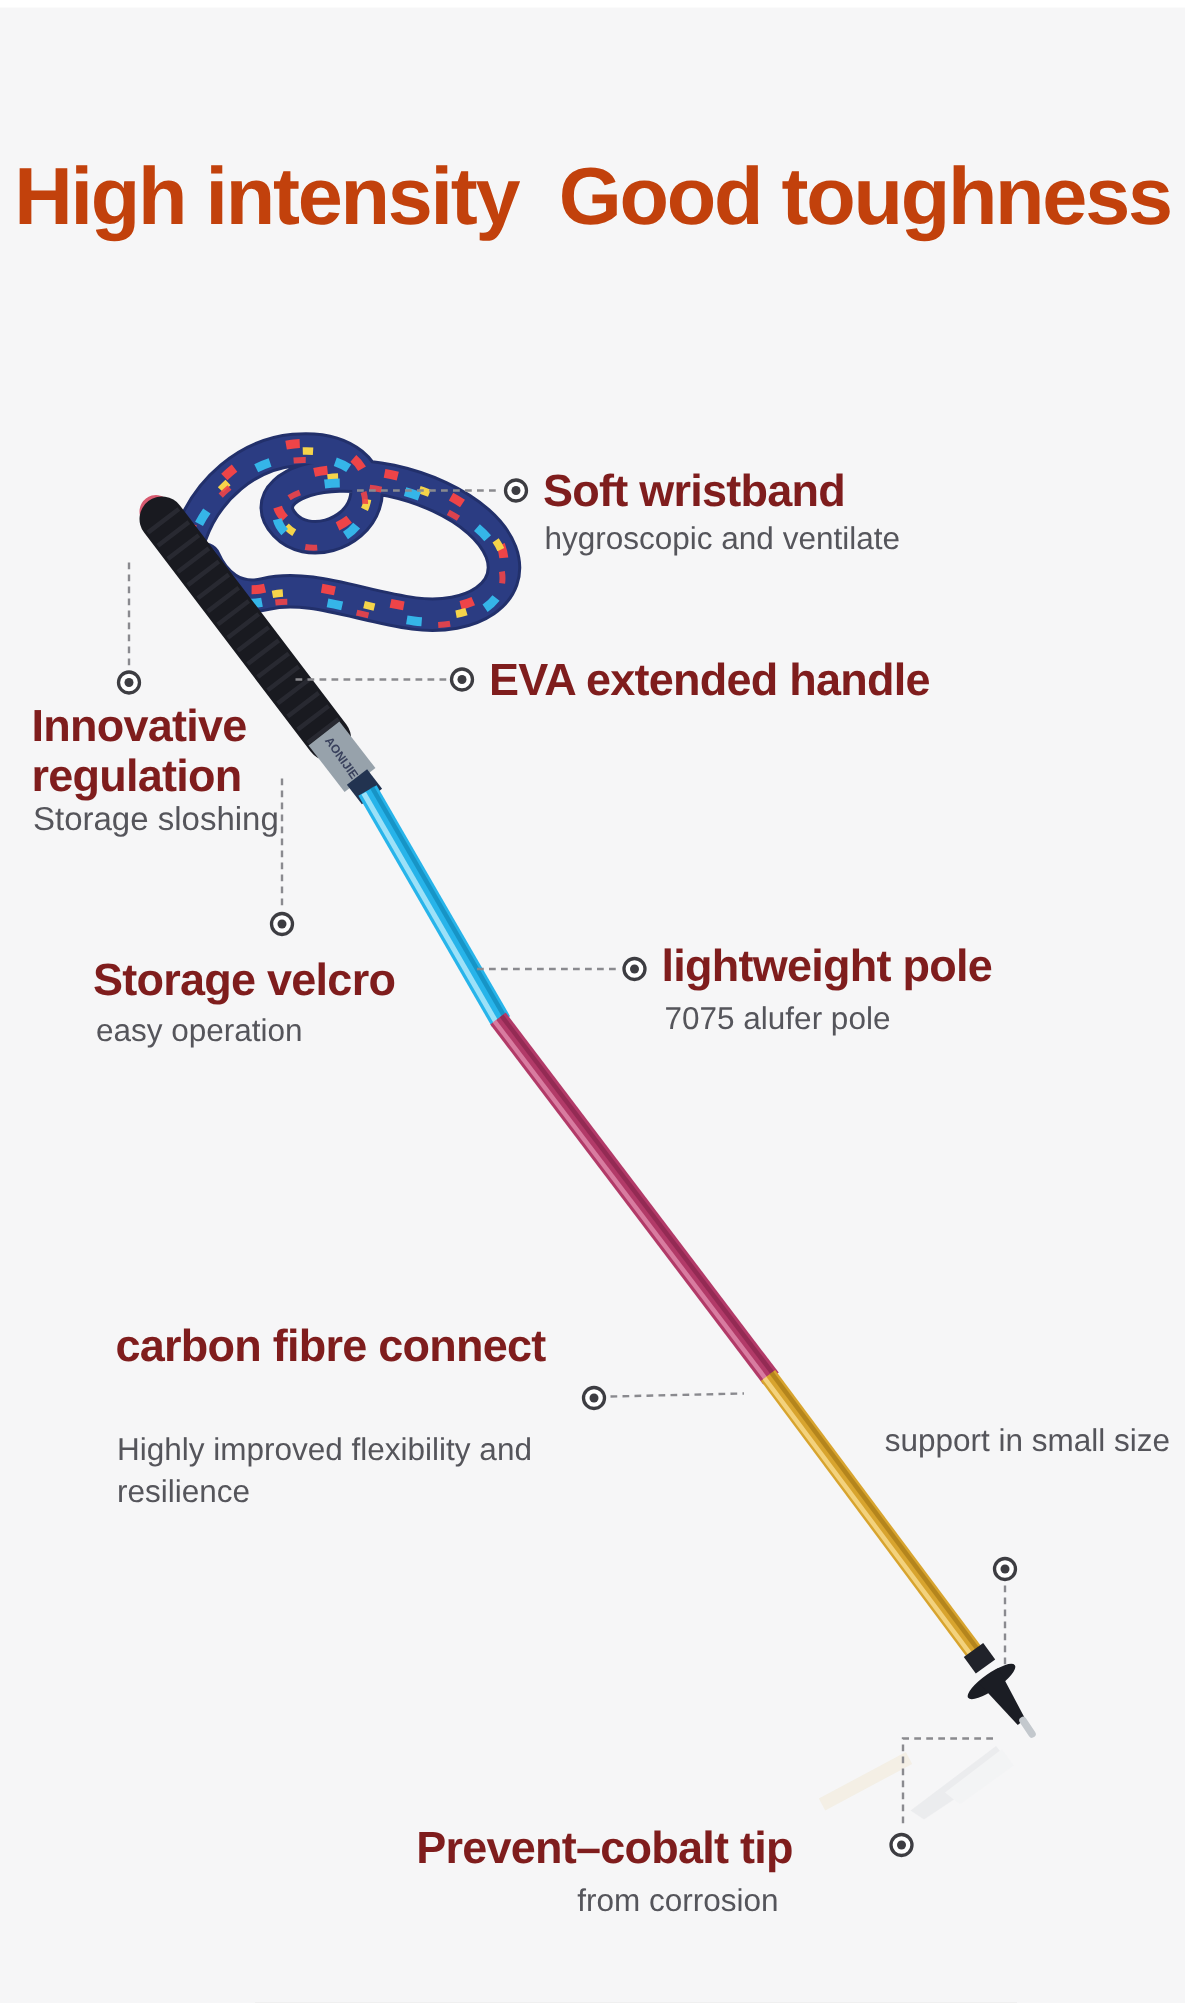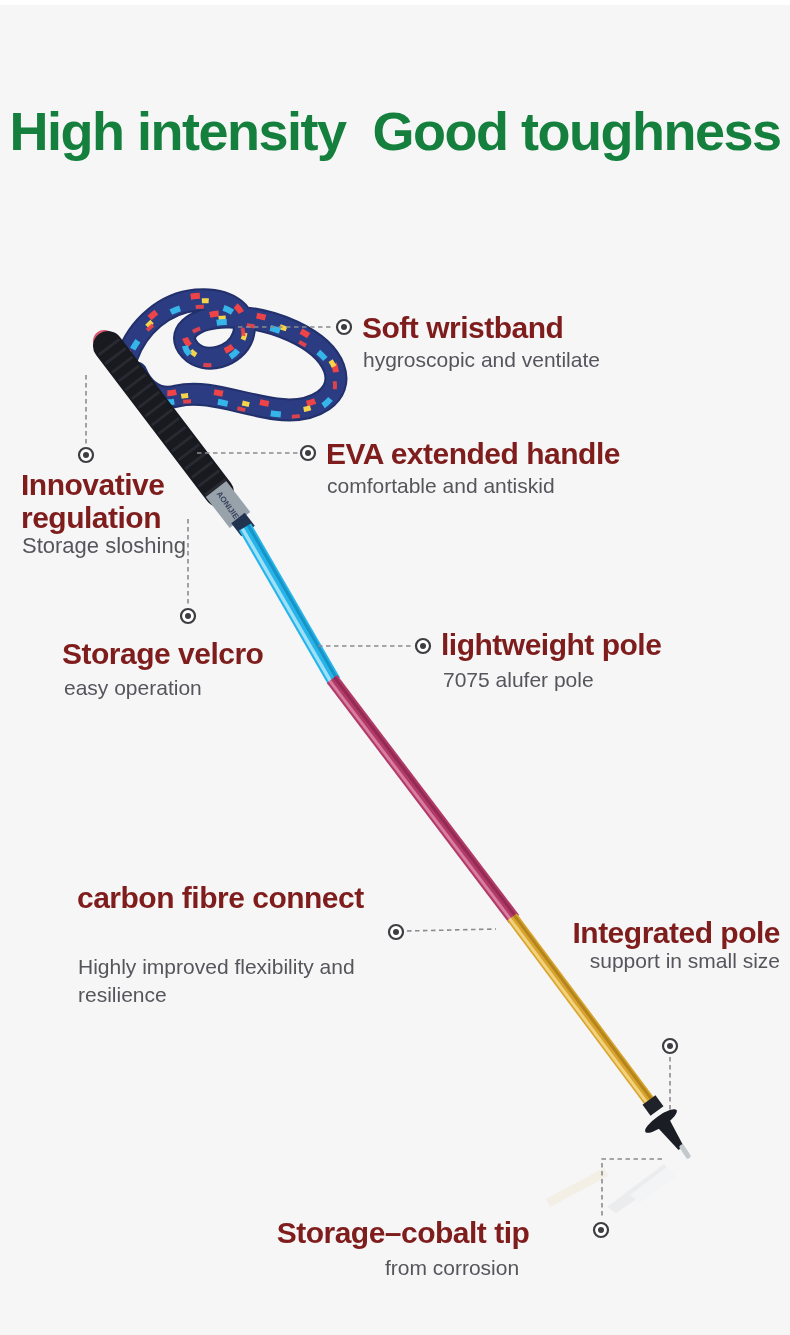--- a/index.html
+++ b/index.html
@@ -5,21 +5,21 @@
   html,body{margin:0;padding:0;background:#e9e9ea;}
   .canvas{
     position:relative;width:790px;height:1335px;overflow:hidden;
     background:#f6f6f7;margin:0 auto;
     font-family:"Liberation Sans",sans-serif;
   }
   .top-strip{position:absolute;left:0;top:0;width:790px;height:5px;background:#ffffff;}
   .page-title{
     position:absolute;left:0;top:100px;width:790px;margin:0;
     text-align:center;font-size:54px;font-weight:700;letter-spacing:-1.5px;
-    color:#15803d;white-space:pre;
+    color:#c2410c;white-space:pre;
   }
   .page-subtitle{
     position:absolute;left:0;top:163px;width:790px;
     text-align:center;font-size:31px;font-weight:400;letter-spacing:-0.5px;
     color:#3a3a3e;
   }
   .c-title{
     position:absolute;font-size:30px;font-weight:600;letter-spacing:-0.5px;
     color:#7f1d1d;white-space:nowrap;line-height:33px;
   }
@@ -137,33 +137,31 @@
         <circle cx="601" cy="1230" r="7" fill="#ffffff" stroke-width="2.2" stroke="#3d3d42"></circle>
         <circle cx="601" cy="1230" r="3" fill="#3d3d42"></circle>
       </g>
     </g>
   </svg>
 
   <div class="c-title" style="left:362px;top:311px;">Soft wristband</div>
   <div class="c-sub" style="left:363px;top:346px;">hygroscopic and ventilate</div>
 
   <div class="c-title" style="left:326px;top:437px;">EVA extended handle</div>
-  <div class="c-sub" style="left:327px;top:472px;">comfortable and antiskid</div>
 
   <div class="c-title wrap" style="left:21px;top:468px;width:180px;">Innovative regulation</div>
   <div class="c-sub" style="left:22px;top:532px;font-size:22px;">Storage sloshing</div>
 
   <div class="c-title" style="left:62px;top:637px;">Storage velcro</div>
   <div class="c-sub" style="left:64px;top:674px;">easy operation</div>
 
   <div class="c-title" style="left:441px;top:628px;">lightweight pole</div>
   <div class="c-sub" style="left:443px;top:666px;">7075 alufer pole</div>
 
   <div class="c-title" style="left:77px;top:881px;">carbon fibre connect</div>
   <div class="c-sub wrap" style="left:78px;top:953px;width:300px;">Highly improved flexibility and resilience</div>
 
-  <div class="c-title t-right" style="left:520px;top:916px;width:260px;">Integrated pole</div>
   <div class="c-sub t-right" style="left:500px;top:947px;width:280px;">support in small size</div>
 
-  <div class="c-title t-center" style="left:233px;top:1216px;width:340px;">Storage–cobalt tip</div>
+  <div class="c-title t-center" style="left:233px;top:1216px;width:340px;">Prevent–cobalt tip</div>
   <div class="c-sub t-center" style="left:302px;top:1254px;width:300px;">from corrosion</div>
 
 </div>
 
 </body></html>

